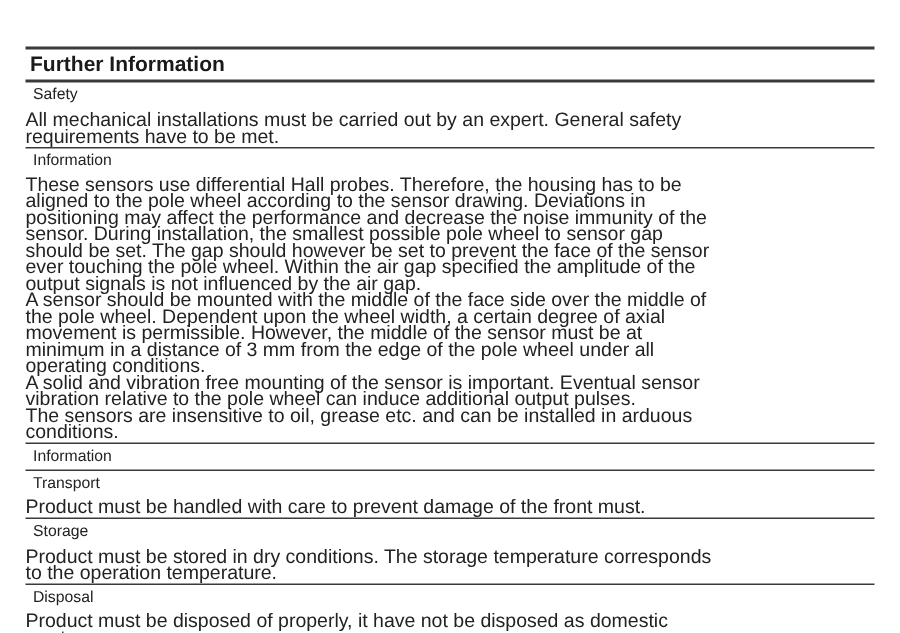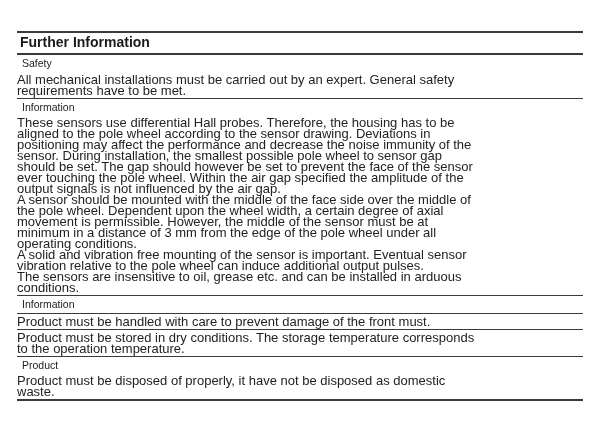--- a/index.html
+++ b/index.html
@@ -98,28 +98,30 @@
 vibration relative to the pole wheel can induce additional output pulses.
 The sensors are insensitive to oil, grease etc. and can be installed in arduous
 conditions.</div>
     </div>
 
     <div class="row">
       <div class="cell-label">Information</div>
     </div>
 
     <div class="row">
+      <div class="cell-label">Transport</div>
       <div class="cell-value">Product must be handled with care to prevent damage of the front must.</div>
     </div>
 
     <div class="row">
+      <div class="cell-label">Storage</div>
       <div class="cell-value">Product must be stored in dry conditions. The storage temperature corresponds
 to the operation temperature.</div>
     </div>
 
     <div class="row">
-      <div class="cell-label">Product</div>
+      <div class="cell-label">Disposal</div>
       <div class="cell-value">Product must be disposed of properly, it have not be disposed as domestic
 waste.</div>
     </div>
 
   </div>
 </div>
 
 </body></html>

